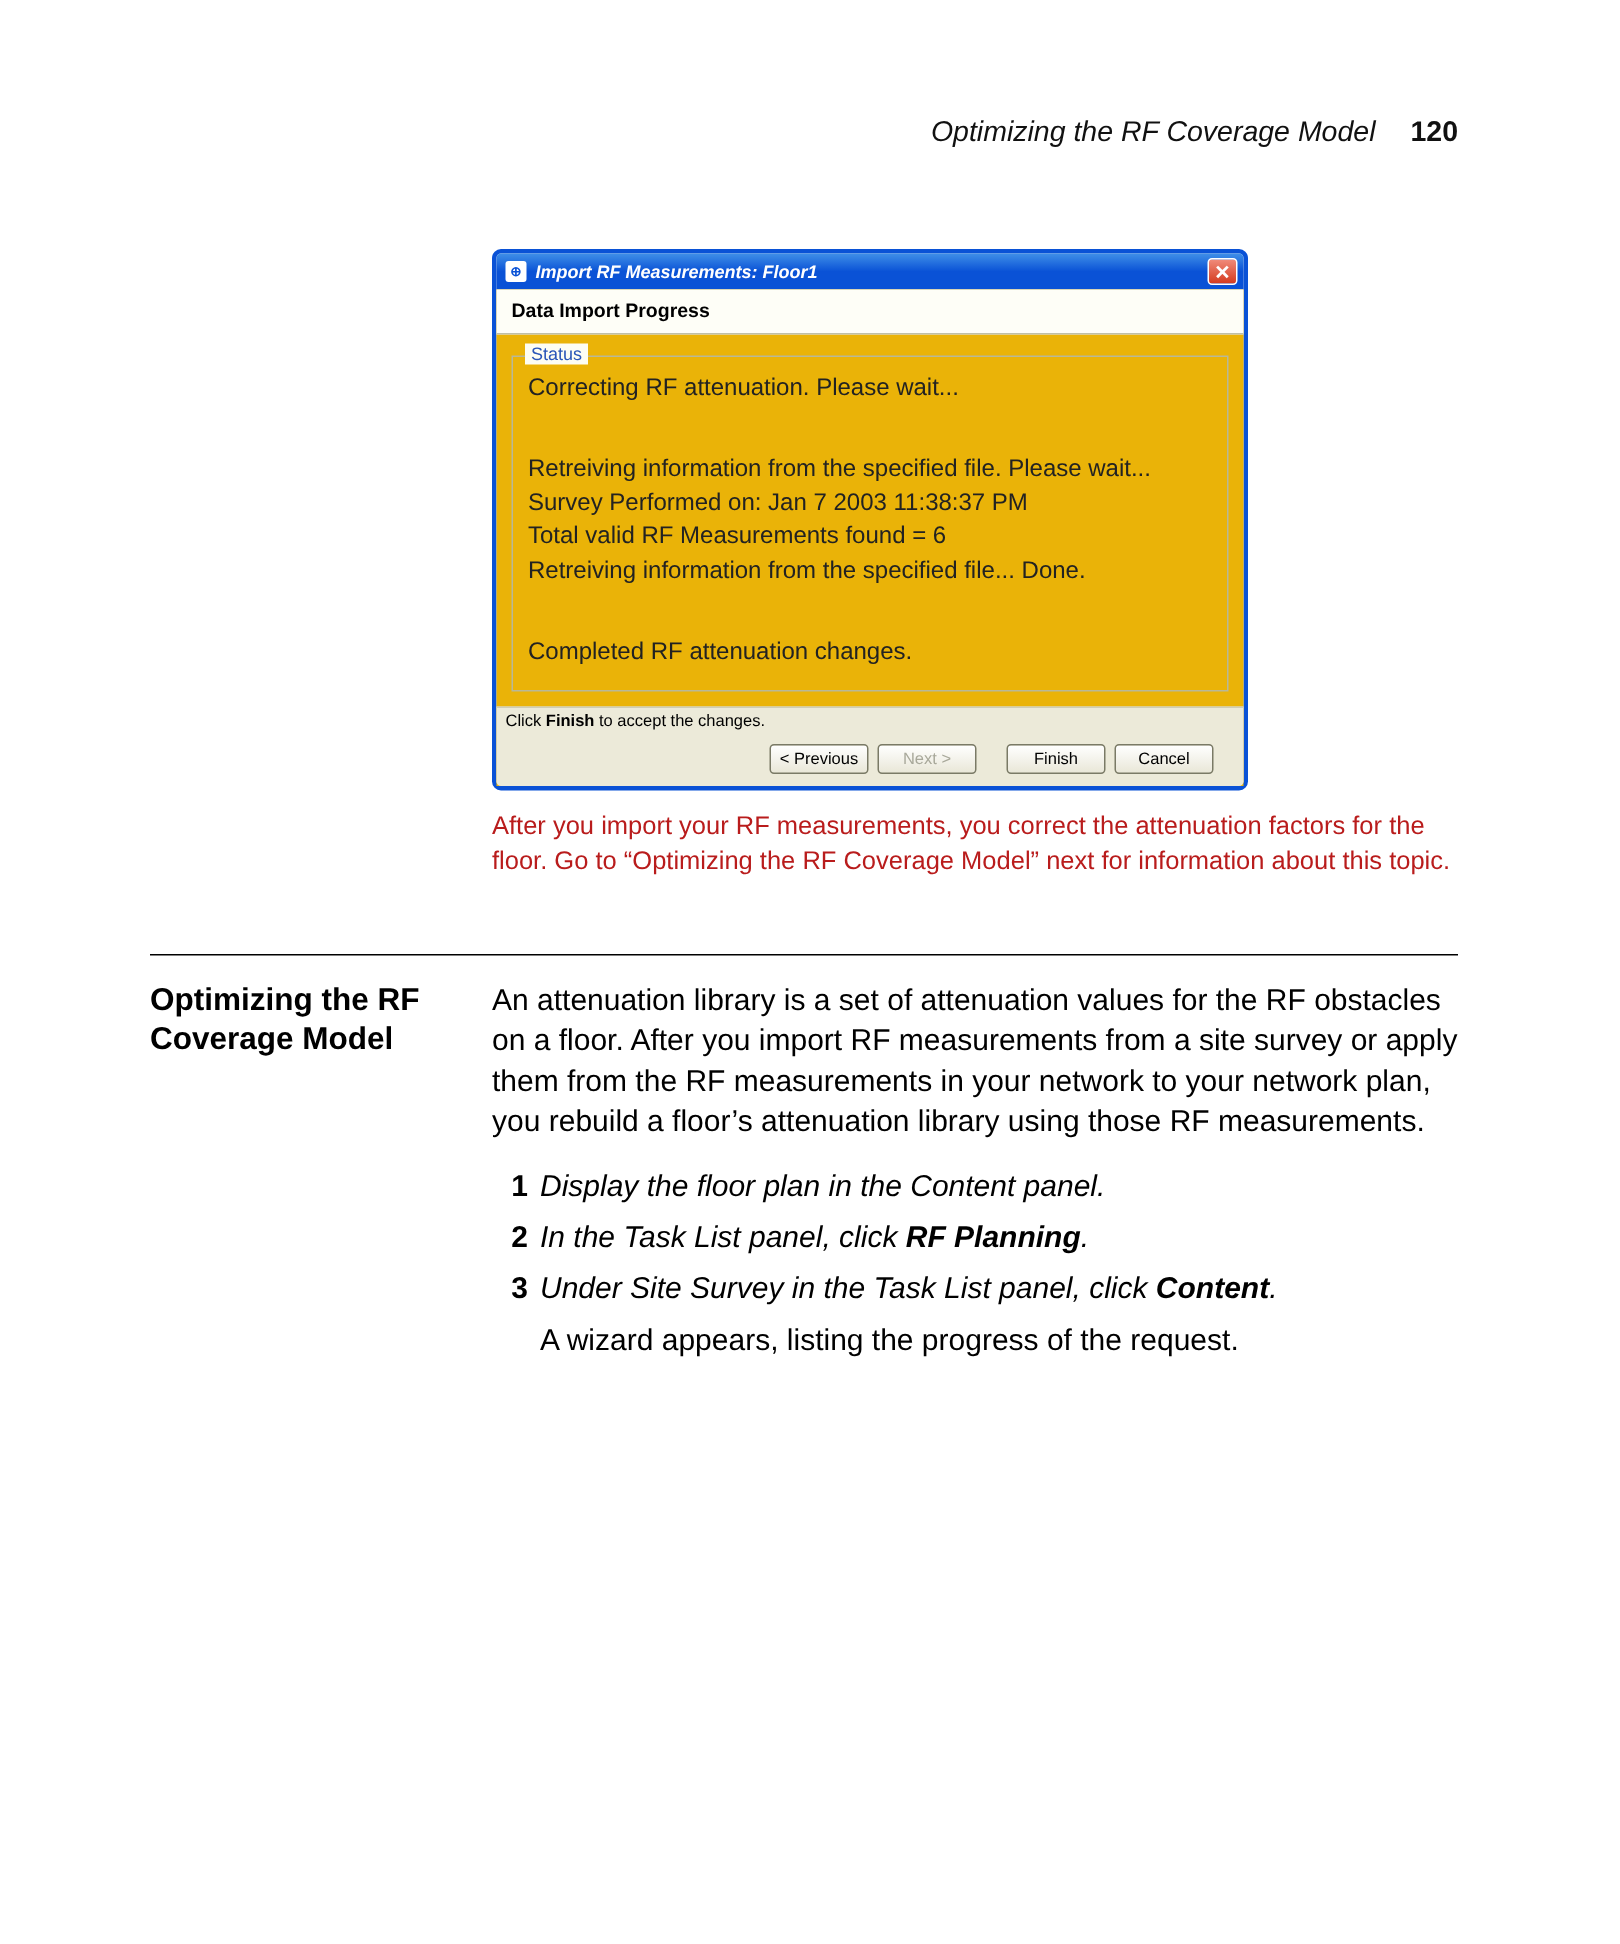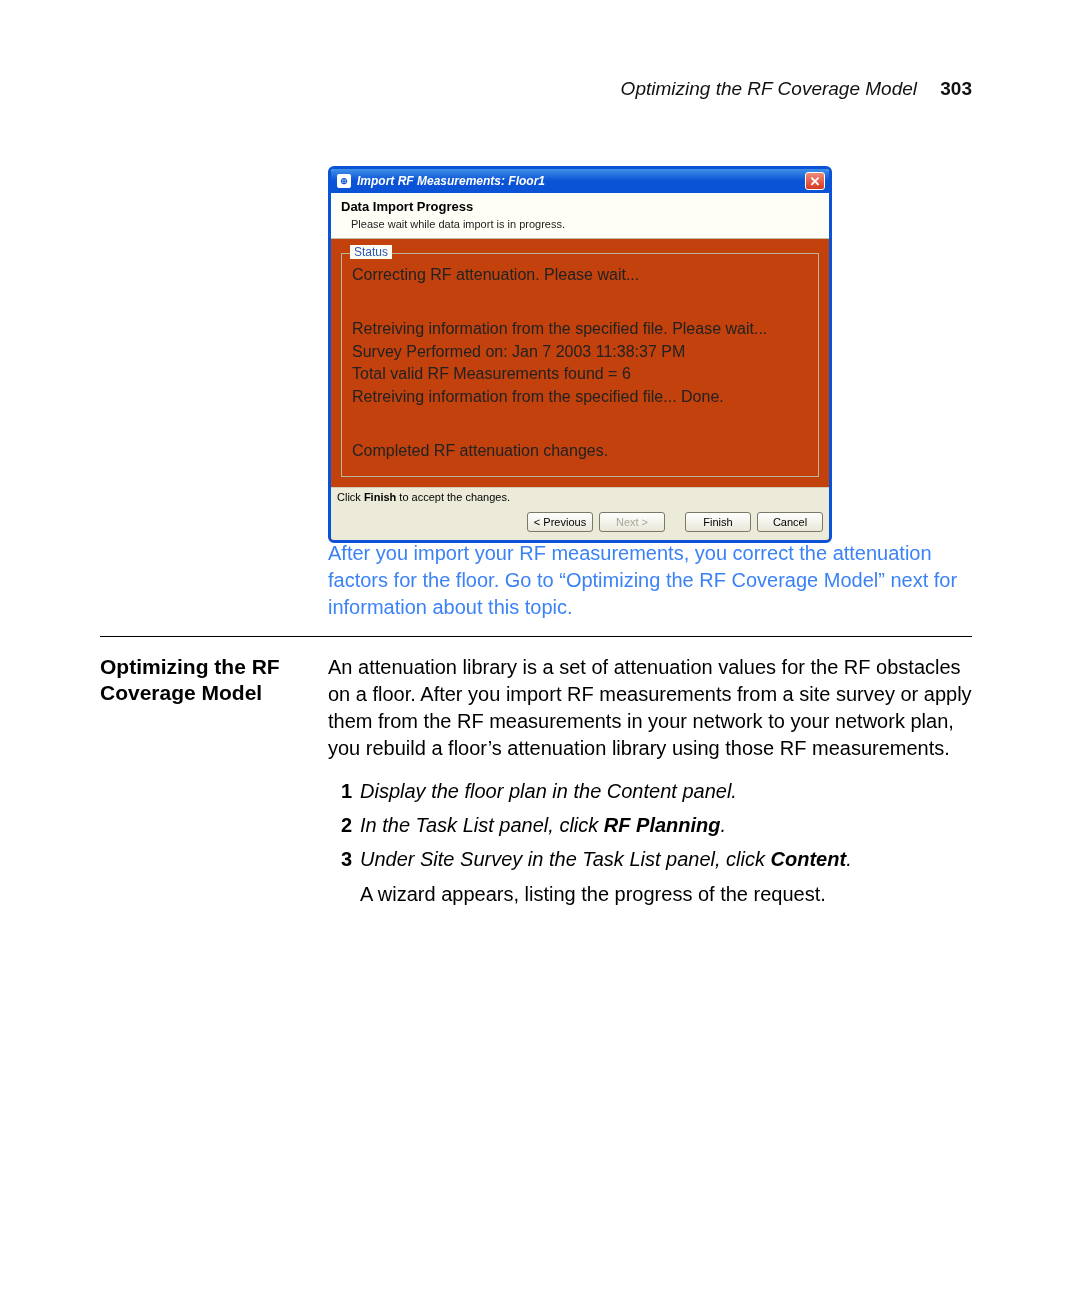--- a/index.html
+++ b/index.html
@@ -61,21 +61,21 @@
     width: 20px; height: 18px;
     background: linear-gradient(to bottom, #f08b7a, #d43a1f);
     border: 1px solid #fff;
     border-radius: 3px;
     display: flex; align-items: center; justify-content: center;
     color: #fff; font-weight: 700; font-size: 13px;
     cursor: pointer;
   }
 
   .dlg-body {
-    background: #c2410c;
+    background: #eab308;
   }
   .dlg-head {
     padding: 6px 10px 8px 10px;
     border-bottom: 1px solid #bfbfa8;
     background:#fefef7;
   }
   .dlg-head .h1 {
     font-weight: 700;
     font-size: 13px;
     color: #000;
@@ -113,21 +113,21 @@
   .footer-hint {
     padding: 3px 6px;
     font-size: 11px;
     background: #ecead9;
     border-top: 1px solid #cfcdb5;
   }
   .footer-hint b { font-weight: 700; }
 
   .btn-row {
     background: #ecead9;
-    padding: 6px 6px 8px 10px;
+    padding: 6px 20px 8px 10px;
     display: flex;
     justify-content: flex-end;
     gap: 6px;
     border-bottom-left-radius: 3px;
     border-bottom-right-radius: 3px;
   }
   .btn {
     min-width: 66px;
     height: 20px;
     border: 1px solid #7a7a66;
@@ -138,23 +138,23 @@
     display: inline-flex; align-items: center; justify-content: center;
     cursor: pointer;
   }
   .btn.disabled { color: #a8a89a; cursor: default; }
   .btn.gap-left { margin-left: 14px; }
   .para1 {
     position: absolute;
     top: 540px;
     left: 328px;
     right: 108px;
-    font-size: 20px;
+    font-size: 17px;
     line-height: 1.35;
-    color: #3b82f6;
+    color: #b91c1c;
   }
   .hline {
     position: absolute;
     top: 636px;
     left: 100px;
     right: 108px;
     height: 1px;
     background: #000;
   }
   .section {
@@ -199,33 +199,32 @@
     font-size: 20px;
     line-height: 1.45;
     margin-top: 6px;
   }
 </style>
 </head>
 <body>
 
 <div class="page-header">
   <span>Optimizing the RF Coverage Model</span>
-  <span class="pgnum">303</span>
+  <span class="pgnum">120</span>
 </div>
 
 <div class="dialog">
   <div class="titlebar">
     <span class="app-icon">⊕</span>
     <span class="title">Import RF Measurements: Floor1</span>
     <span class="close-btn">✕</span>
   </div>
   <div class="dlg-body">
     <div class="dlg-head">
       <div class="h1">Data Import Progress</div>
-      <div class="sub">Please wait while data import is in progress.</div>
     </div>
     <div class="status-group">
       <div class="legend">Status</div>
       <div class="status-line">Correcting RF attenuation. Please wait...</div>
       <div class="status-block2">
         <div class="status-line">Retreiving information from the specified file. Please wait...</div>
         <div class="status-line">Survey Performed on: Jan 7 2003 11:38:37 PM</div>
         <div class="status-line">Total valid RF Measurements found = 6</div>
         <div class="status-line">Retreiving information from the specified file... Done.</div>
       </div>

